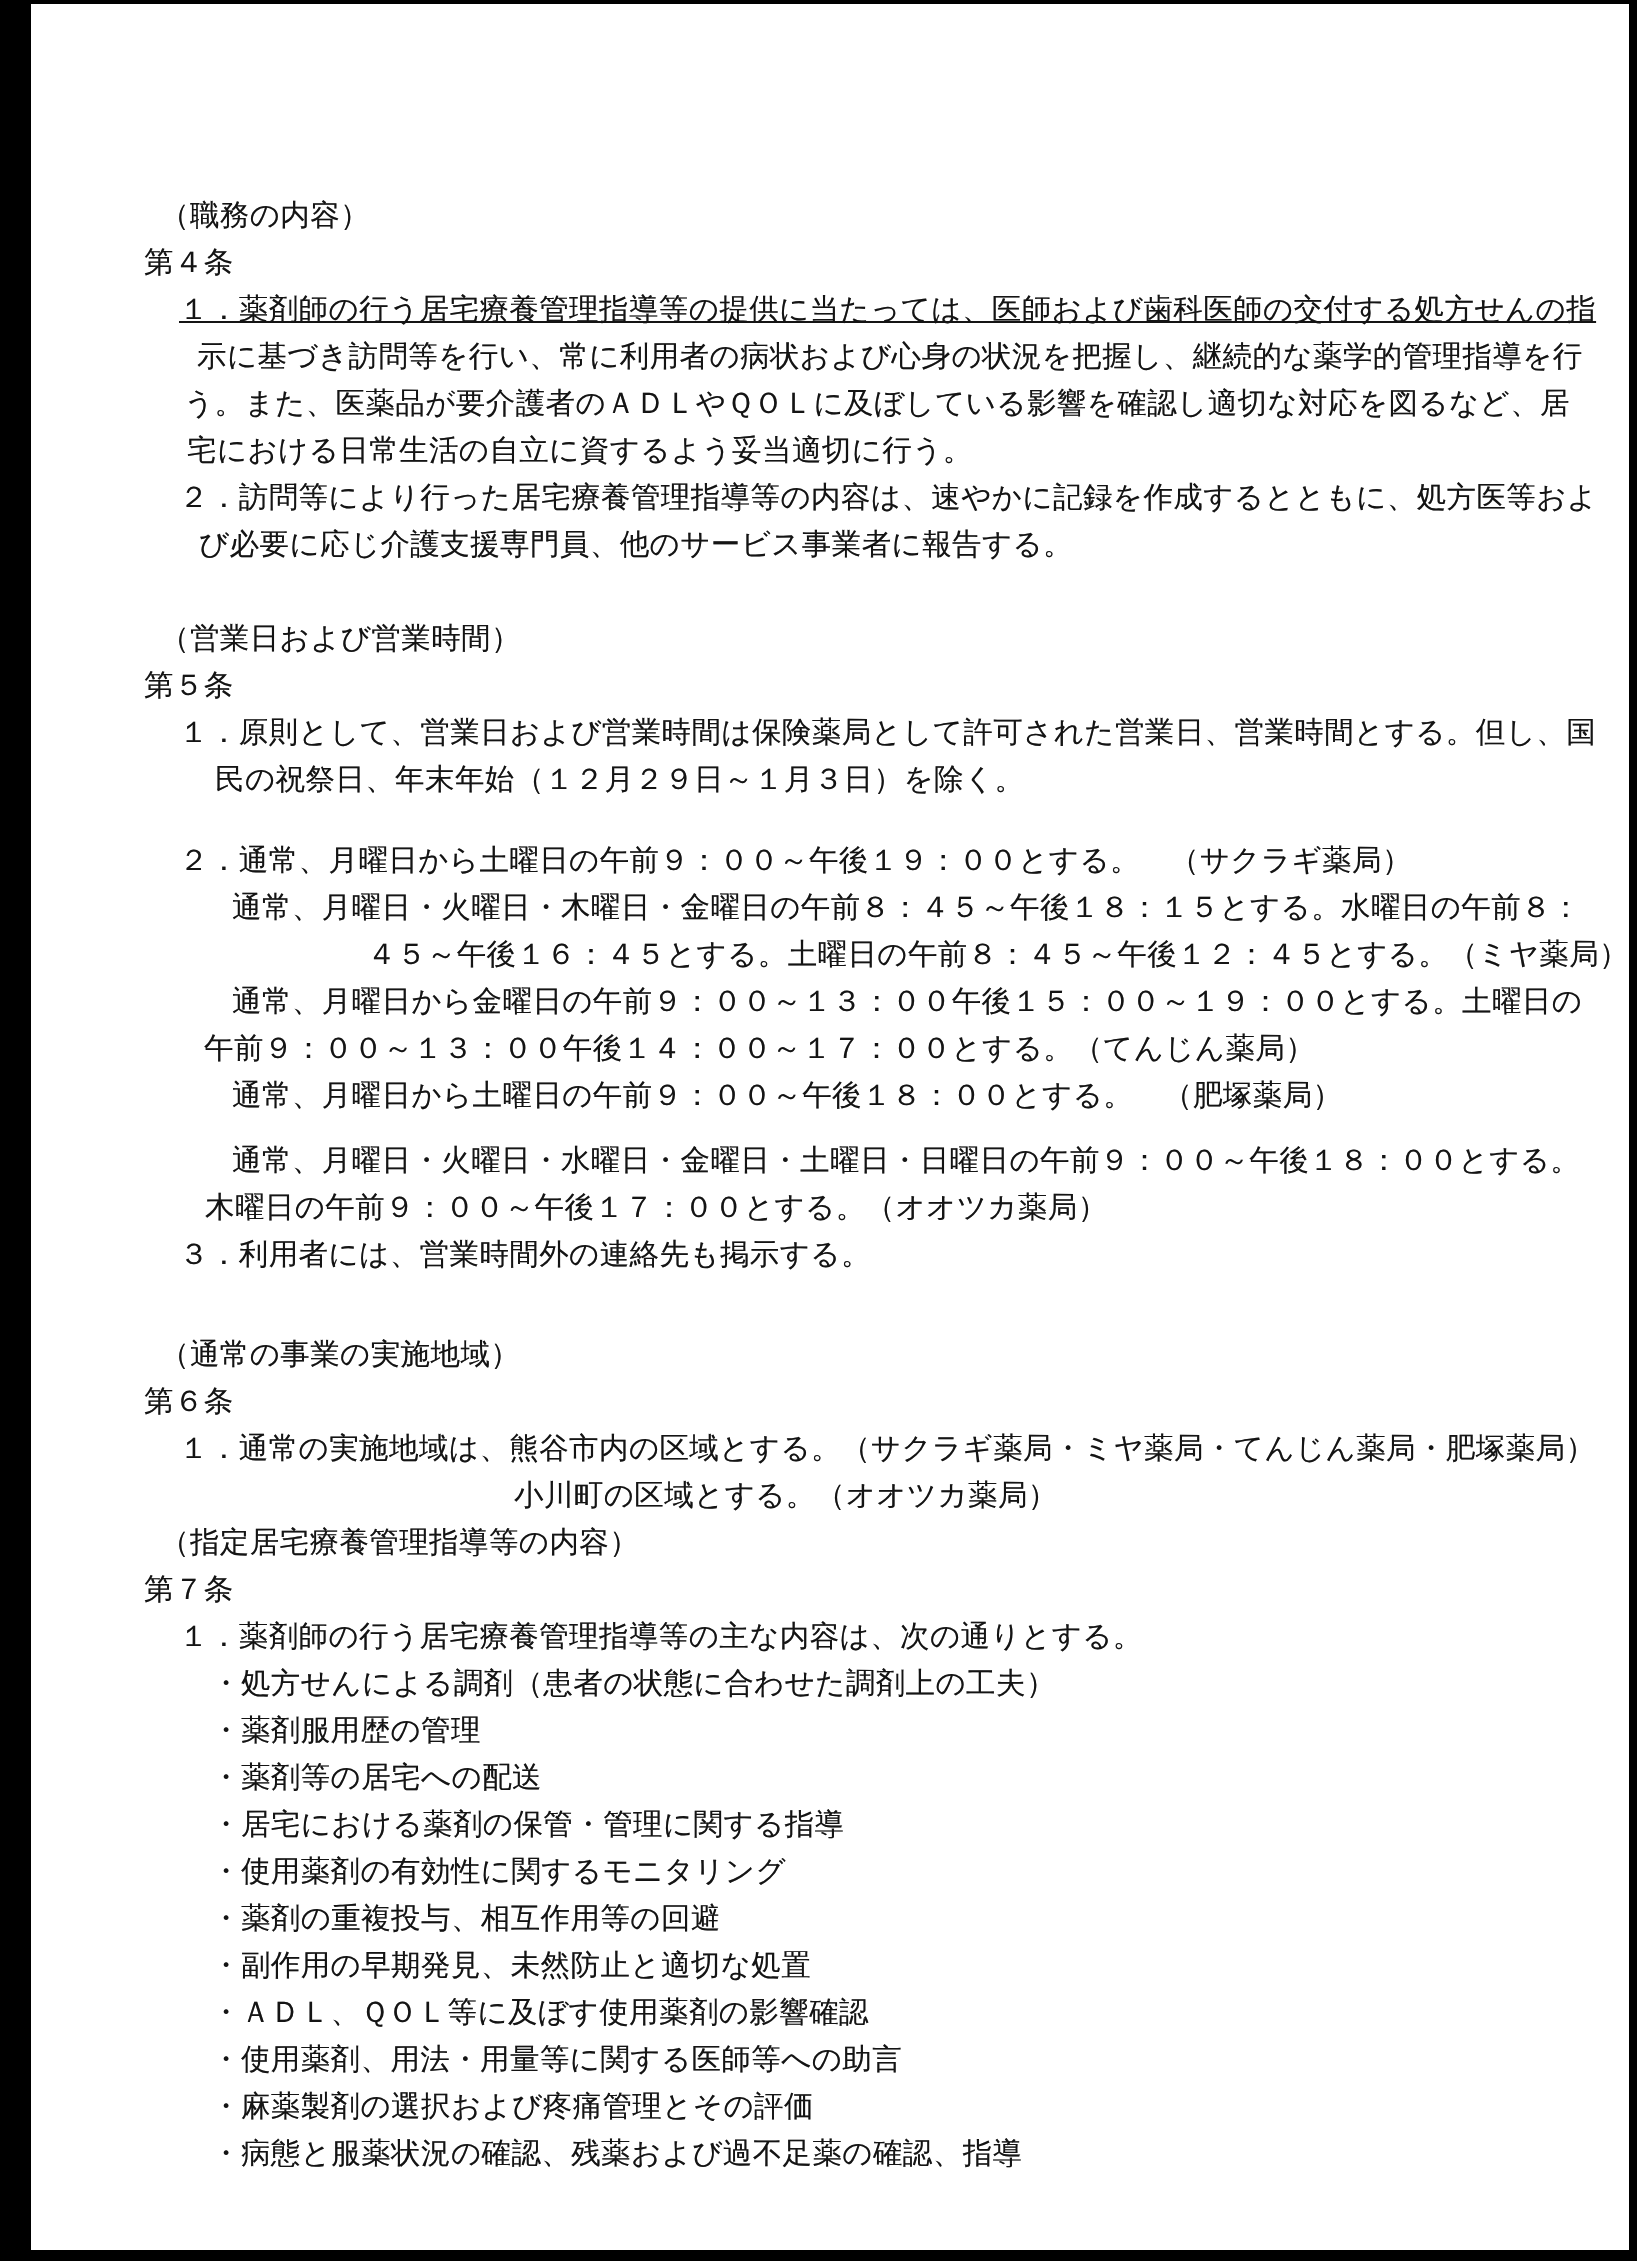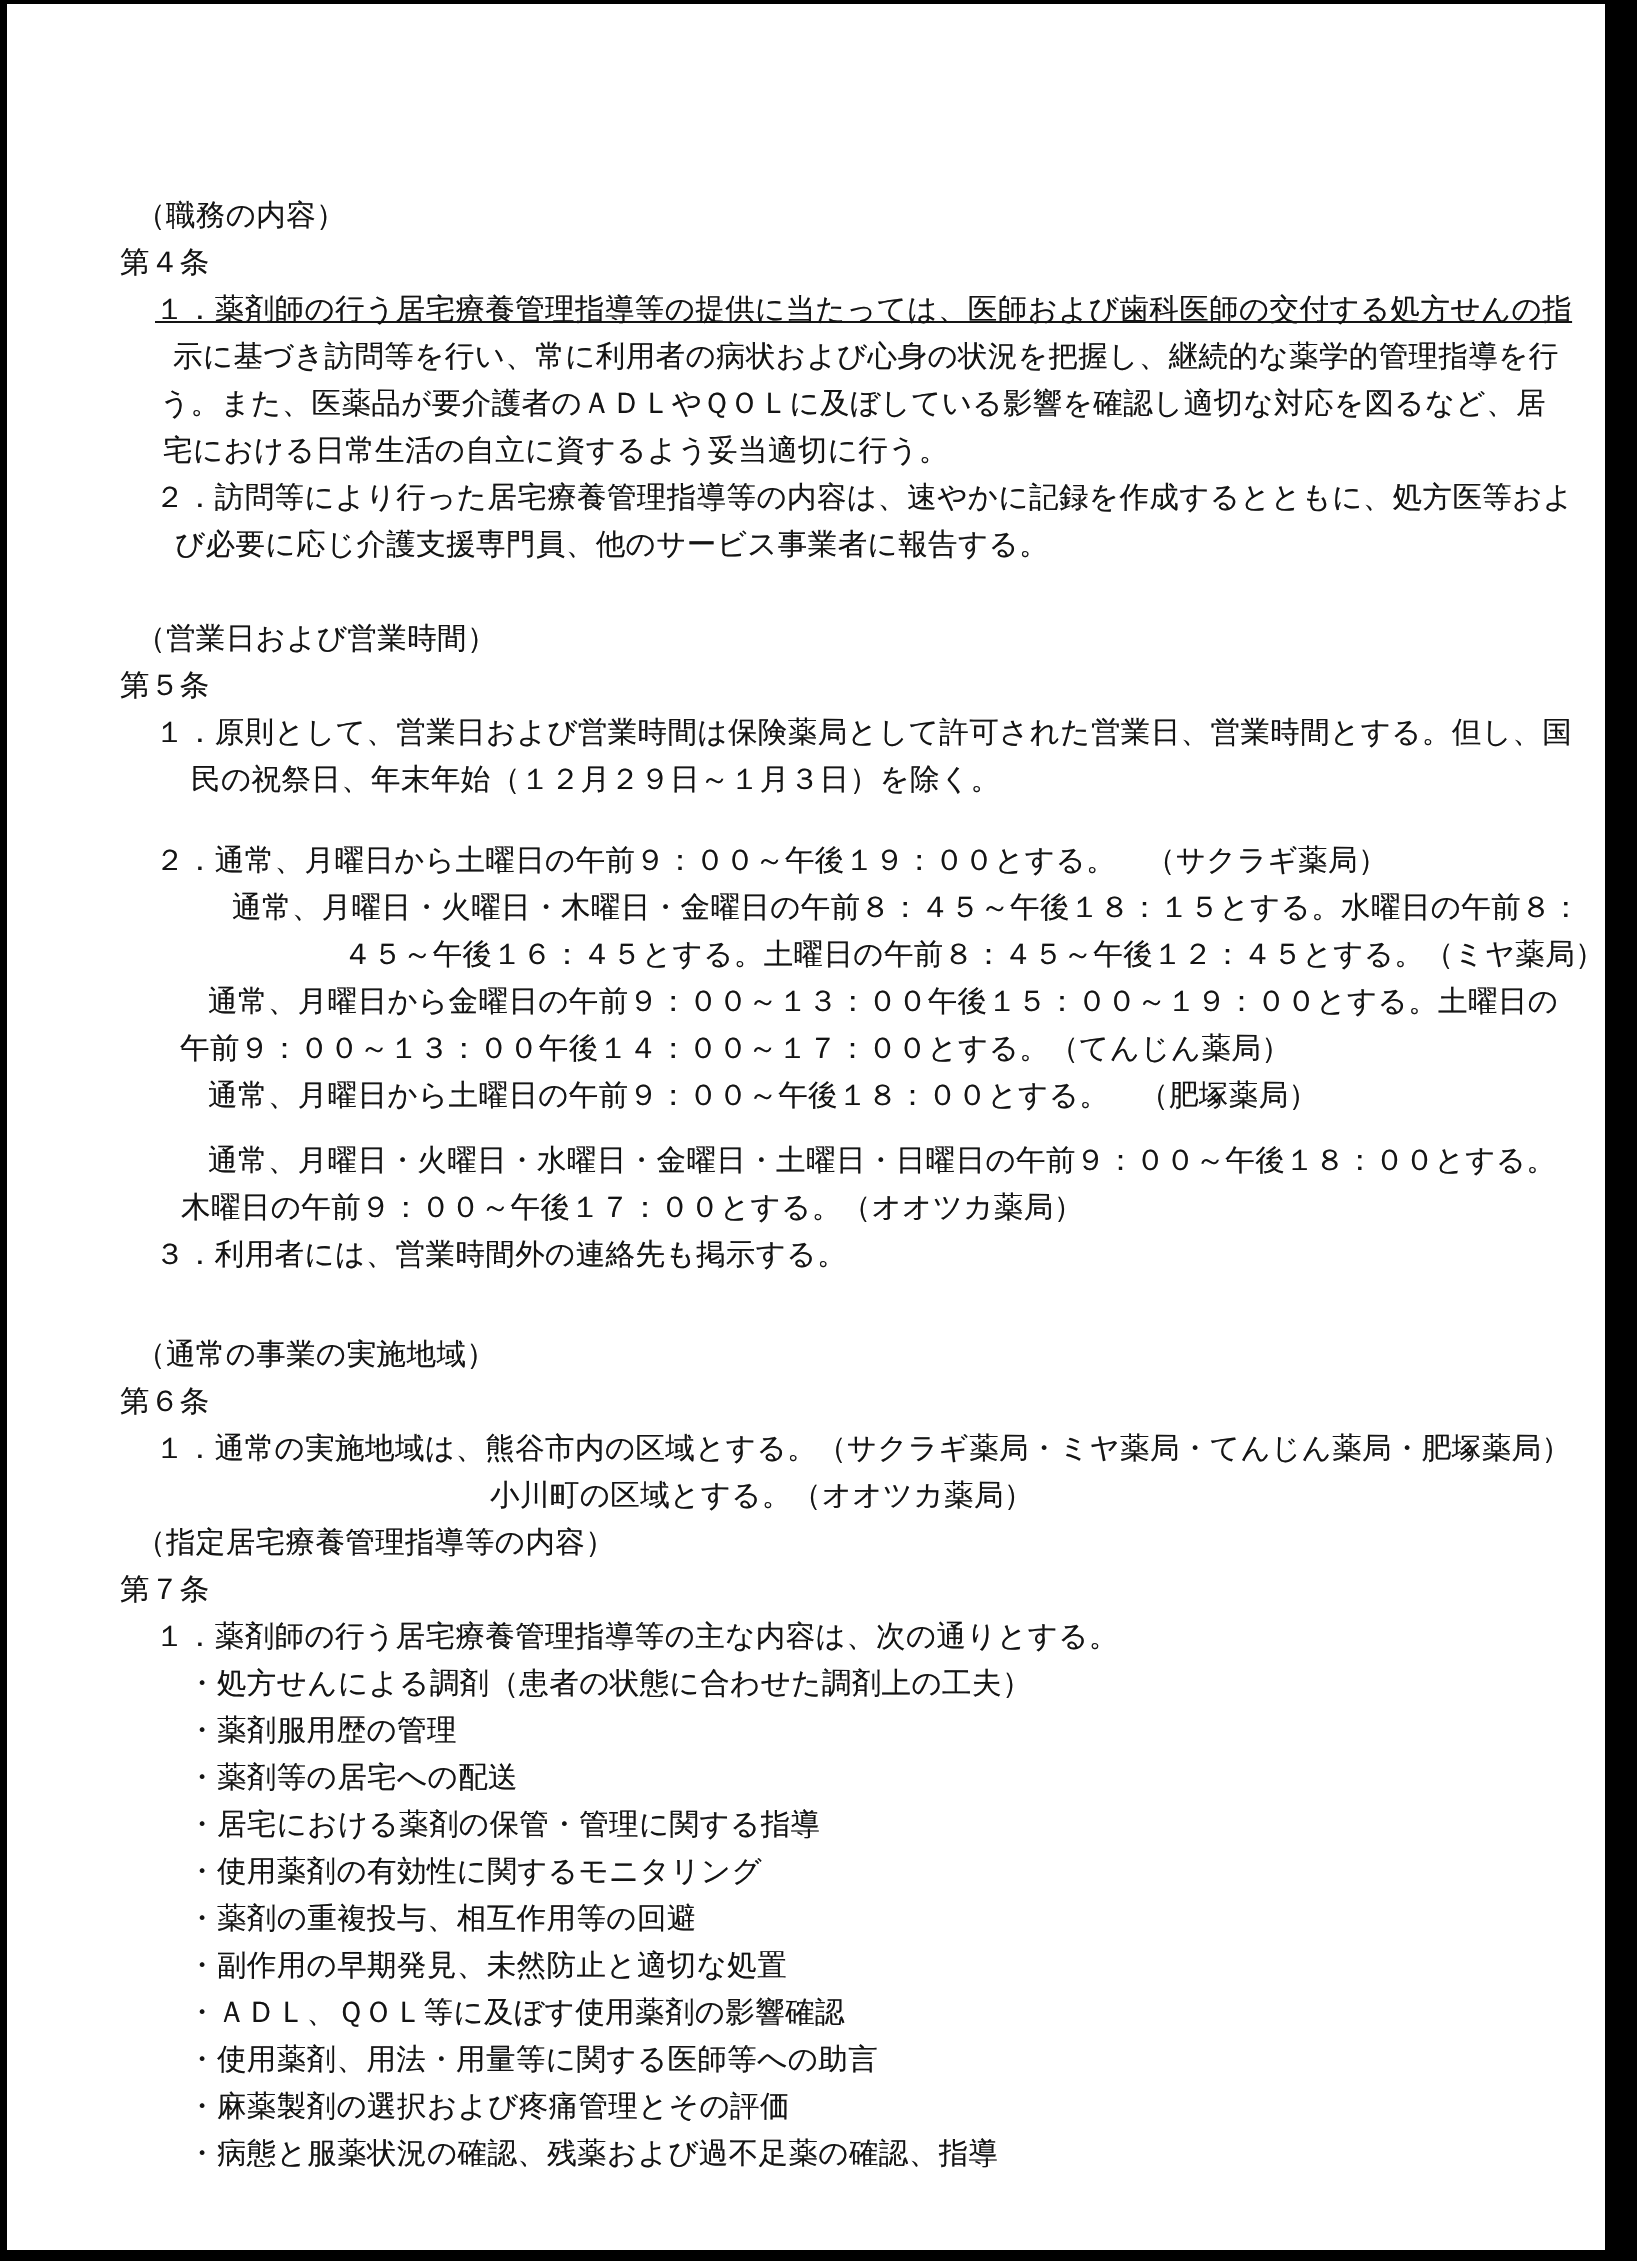--- a/index.html
+++ b/index.html
@@ -8,21 +8,21 @@
   }
   body {
     width: 1637px;
     height: 2261px;
     position: relative;
     background: #000000;
     font-family: "Liberation Serif", "DejaVu Serif", serif;
   }
   .page {
     position: absolute;
-    left: 7px;
+    left: 31px;
     top: 4.1px;
     width: 1598px;  
     height: 2246px; 
     background: #ffffff;
     overflow: hidden;
   }
   .content {
     position: absolute;
     left: 0;
     top: 188px;
@@ -54,21 +54,21 @@
       <div class="line" style="margin-left: 153px;">う。また、医薬品が要介護者のＡＤＬやＱＯＬに及ぼしている影響を確認し適切な対応を図るなど、居</div>
       <div class="line" style="margin-left: 156px;">宅における日常生活の自立に資するよう妥当適切に行う。</div>
       <div class="line" style="margin-left: 148px;">２．訪問等により行った居宅療養管理指導等の内容は、速やかに記録を作成するとともに、処方医等およ</div>
       <div class="line" style="margin-left: 168px;">び必要に応じ介護支援専門員、他のサービス事業者に報告する。</div>
       <div class="gap" style="height: 47px;"></div>
       <div class="line" style="margin-left: 129px;">（営業日および営業時間）</div>
       <div class="line" style="margin-left: 113px;">第５条</div>
       <div class="line" style="margin-left: 148px;">１．原則として、営業日および営業時間は保険薬局として許可された営業日、営業時間とする。但し、国</div>
       <div class="line" style="margin-left: 184px;">民の祝祭日、年末年始（１２月２９日～１月３日）を除く。</div>
       <div class="line" style="margin-left: 148px; margin-top: 34px;">２．通常、月曜日から土曜日の午前９：００～午後１９：００とする。　（サクラギ薬局）</div>
-      <div class="line" style="margin-left: 201px; text-align: center;">通常、月曜日・火曜日・木曜日・金曜日の午前８：４５～午後１８：１５とする。水曜日の午前８：</div>
+      <div class="line" style="margin-left: 201px;">通常、月曜日・火曜日・木曜日・金曜日の午前８：４５～午後１８：１５とする。水曜日の午前８：</div>
       <div class="line" style="margin-left: 178px; text-align: right;">４５～午後１６：４５とする。土曜日の午前８：４５～午後１２：４５とする。（ミヤ薬局）</div>
       <div class="line" style="margin-left: 201px;">通常、月曜日から金曜日の午前９：００～１３：００午後１５：００～１９：００とする。土曜日の</div>
       <div class="line" style="margin-left: 173px;">午前９：００～１３：００午後１４：００～１７：００とする。（てんじん薬局）</div>
       <div class="line" style="margin-left: 201px;">通常、月曜日から土曜日の午前９：００～午後１８：００とする。　（肥塚薬局）</div>
       <div class="line" style="margin-left: 201px; margin-top: 18px;">通常、月曜日・火曜日・水曜日・金曜日・土曜日・日曜日の午前９：００～午後１８：００とする。</div>
       <div class="line" style="margin-left: 174px;">木曜日の午前９：００～午後１７：００とする。（オオツカ薬局）</div>
       <div class="line" style="margin-left: 148px;">３．利用者には、営業時間外の連絡先も掲示する。</div>
       <div class="gap" style="height: 53px;"></div>
       <div class="line" style="margin-left: 129px;">（通常の事業の実施地域）</div>
       <div class="line" style="margin-left: 113px;">第６条</div>

